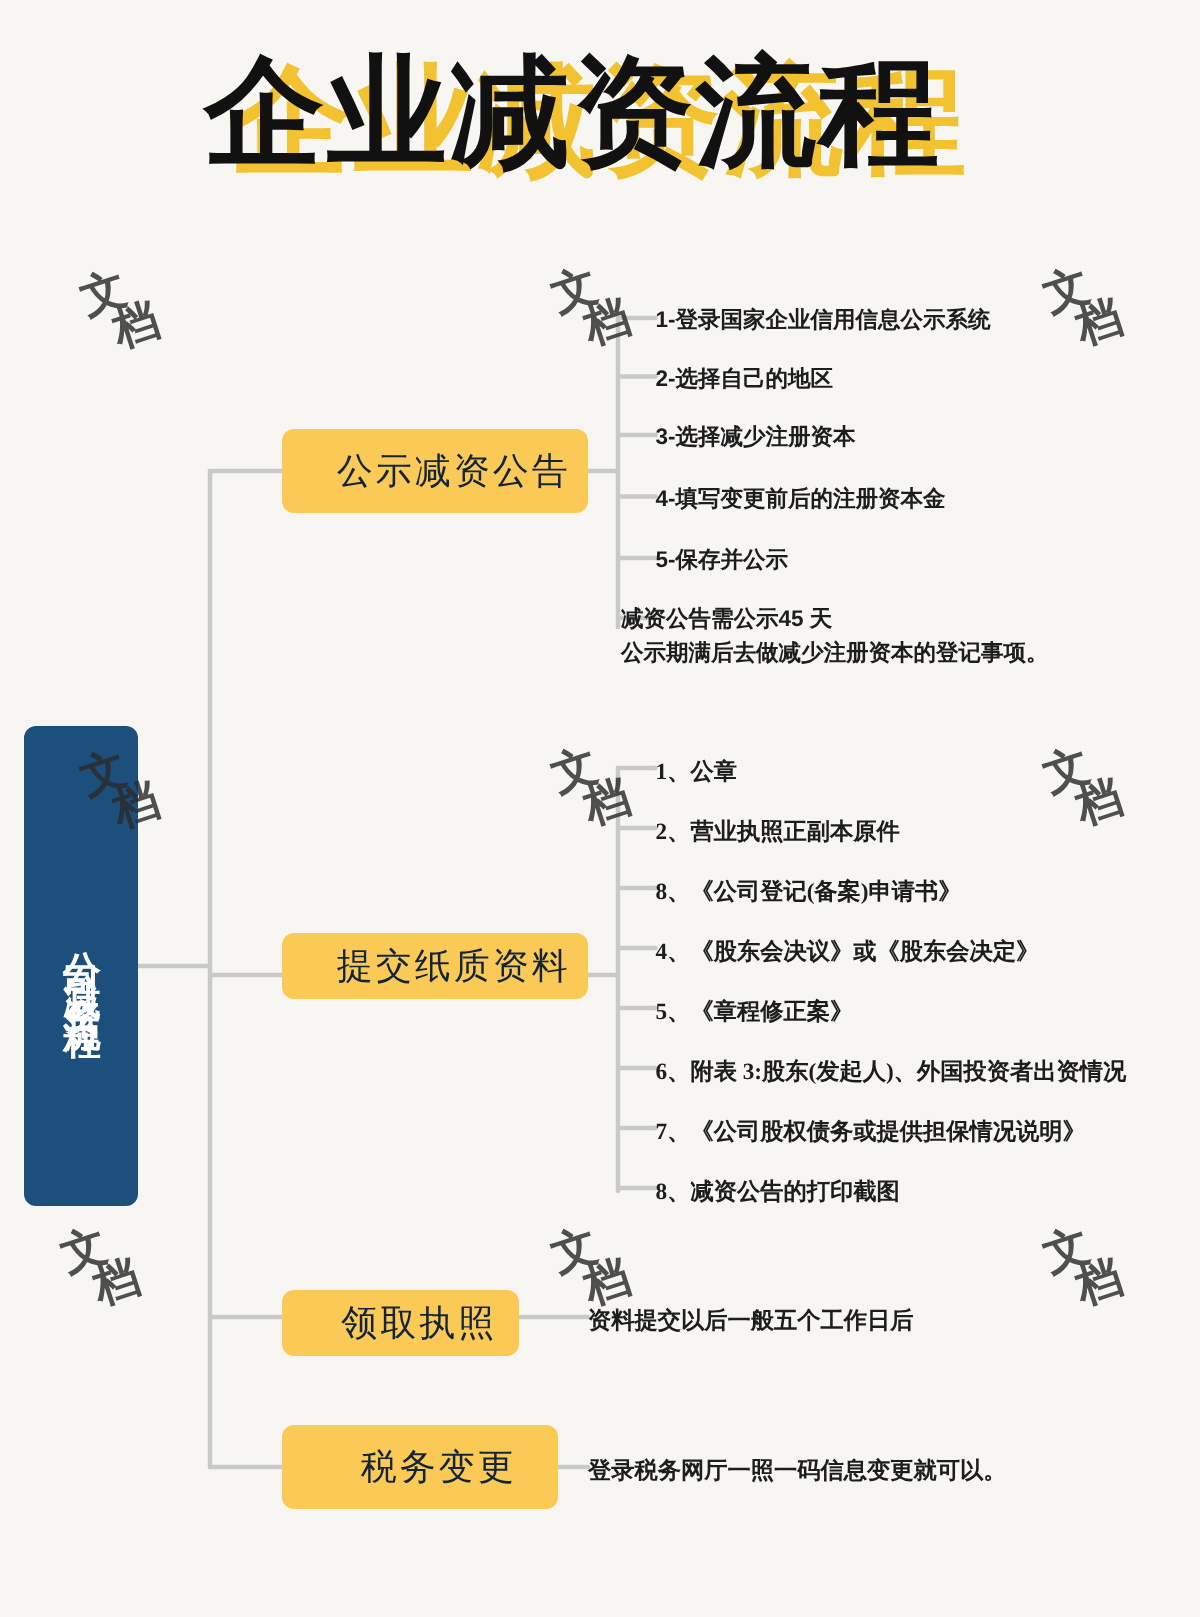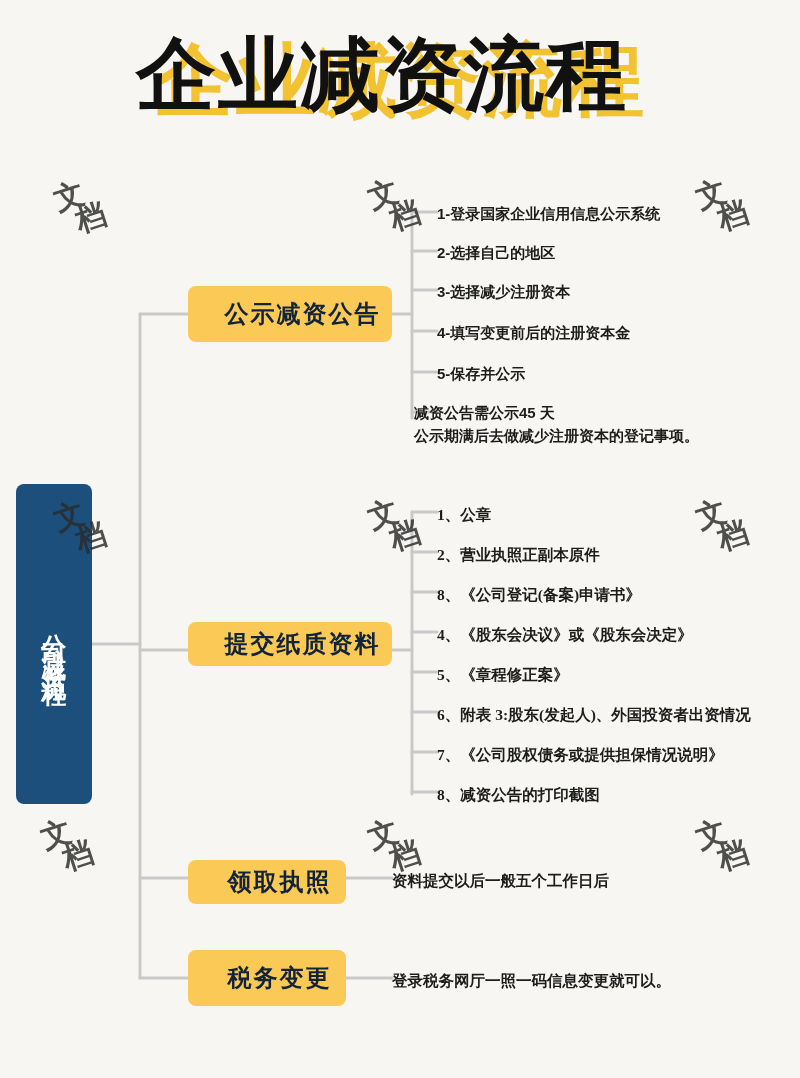--- a/index.html
+++ b/index.html
@@ -74,32 +74,32 @@
     letter-spacing: 10px;
   }
 
   
   .branch {
     position: absolute;
     background: #fbc955;
     border-radius: 8px;
     color: #12243a;
     font-size: 24px;
-    font-weight: 700;
+    font-weight: 400;
     display: flex;
     align-items: center;
     justify-content: center;
     letter-spacing: 2px;
     box-sizing: border-box;
     padding-left: 25px;
   }
   #branch-0 { left: 188px; top: 286px; width: 204px; height: 56px; }
   #branch-1 { left: 188px; top: 622px; width: 204px; height: 44px; }
   #branch-2 { left: 188px; top: 860px; width: 158px; height: 44px; }
-  #branch-3 { left: 188px; top: 950px; width: 158px; height: 56px; }
+  #branch-3 { left: 188px; top: 950px; width: 184px; height: 56px; }
 
   
   .svg-layer {
     position: absolute;
     left: 0;
     top: 0;
     width: 800px;
     height: 1078px;
     pointer-events: none;
   }

